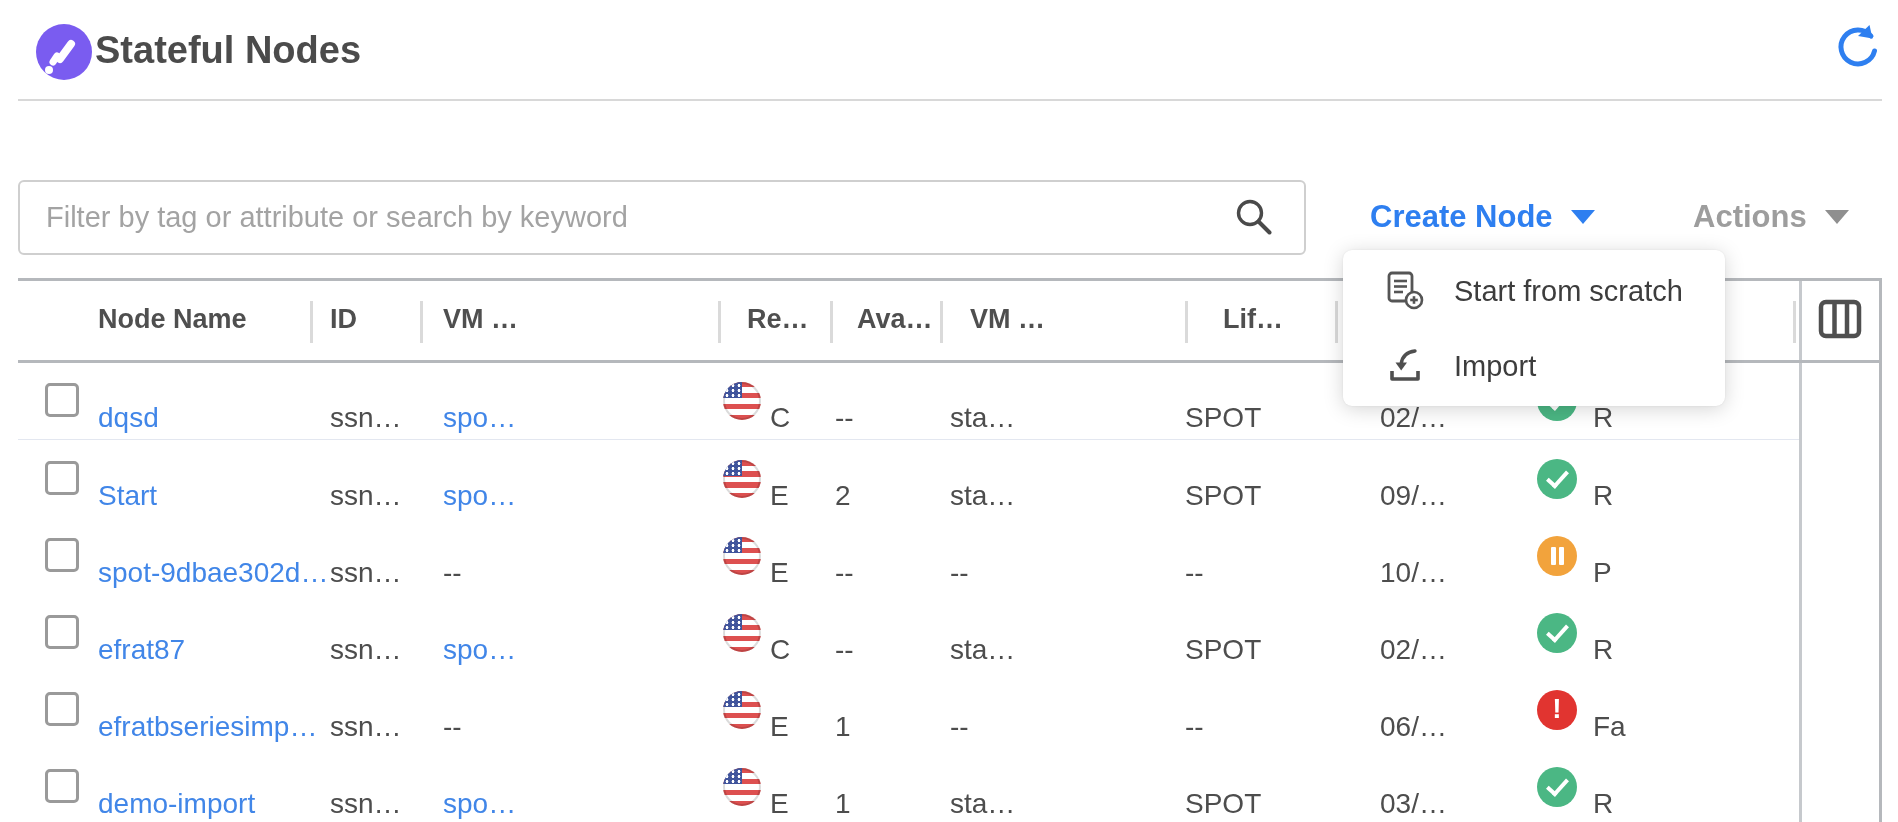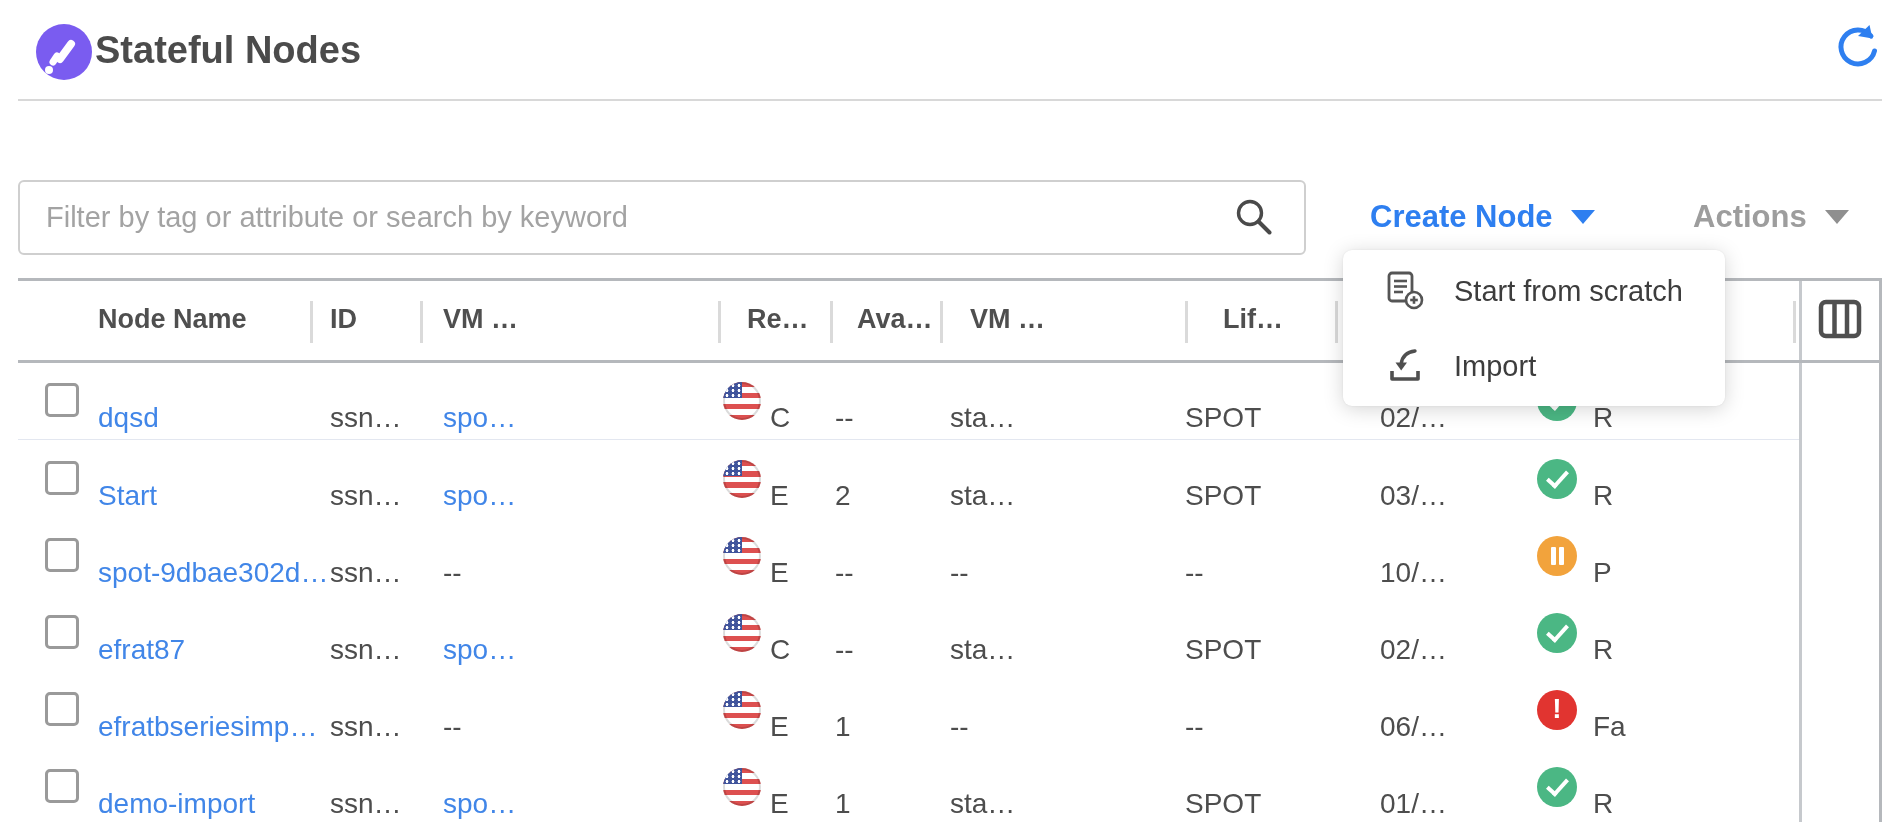--- a/index.html
+++ b/index.html
@@ -158,21 +158,21 @@
   <div class="row sep" style="top:440px">
     <span class="cb"></span>
     <a class="cell link c-name">Start</a>
     <span class="cell c-id">ssn…</span>
     <a class="cell c-vm link">spo…</a>
     <span class="flag"></span>
     <span class="cell c-regletter">E</span>
     <span class="cell c-ava">2</span>
     <span class="cell c-vm2">sta…</span>
     <span class="cell c-lif">SPOT</span>
-    <span class="cell c-created">03/…</span>
+    <span class="cell c-created">09/…</span>
     <span class="sdot running"></span>
     <span class="cell c-sletter">R</span>
   </div>
 
   <div class="row sep" style="top:517px">
     <span class="cb"></span>
     <a class="cell link c-name">spot-9dbae302d…</a>
     <span class="cell c-id">ssn…</span>
     <a class="cell c-vm plain">--</a>
     <span class="flag"></span>
@@ -218,21 +218,21 @@
   <div class="row" style="top:748px">
     <span class="cb"></span>
     <a class="cell link c-name">demo-import</a>
     <span class="cell c-id">ssn…</span>
     <a class="cell c-vm link">spo…</a>
     <span class="flag"></span>
     <span class="cell c-regletter">E</span>
     <span class="cell c-ava">1</span>
     <span class="cell c-vm2">sta…</span>
     <span class="cell c-lif">SPOT</span>
-    <span class="cell c-created">01/…</span>
+    <span class="cell c-created">03/…</span>
     <span class="sdot running"></span>
     <span class="cell c-sletter">R</span>
   </div>
 
   <div class="abs t-headbottom"></div>
 
   <div class="abs menu">
     <div class="menu-item mi-1">
       <svg class="mi-icon" viewBox="0 0 44 44">
         <path d="M9 27 V35 H35 V27" fill="none" stroke="#4f4f4f" stroke-width="3.6" stroke-linejoin="round"></path>

